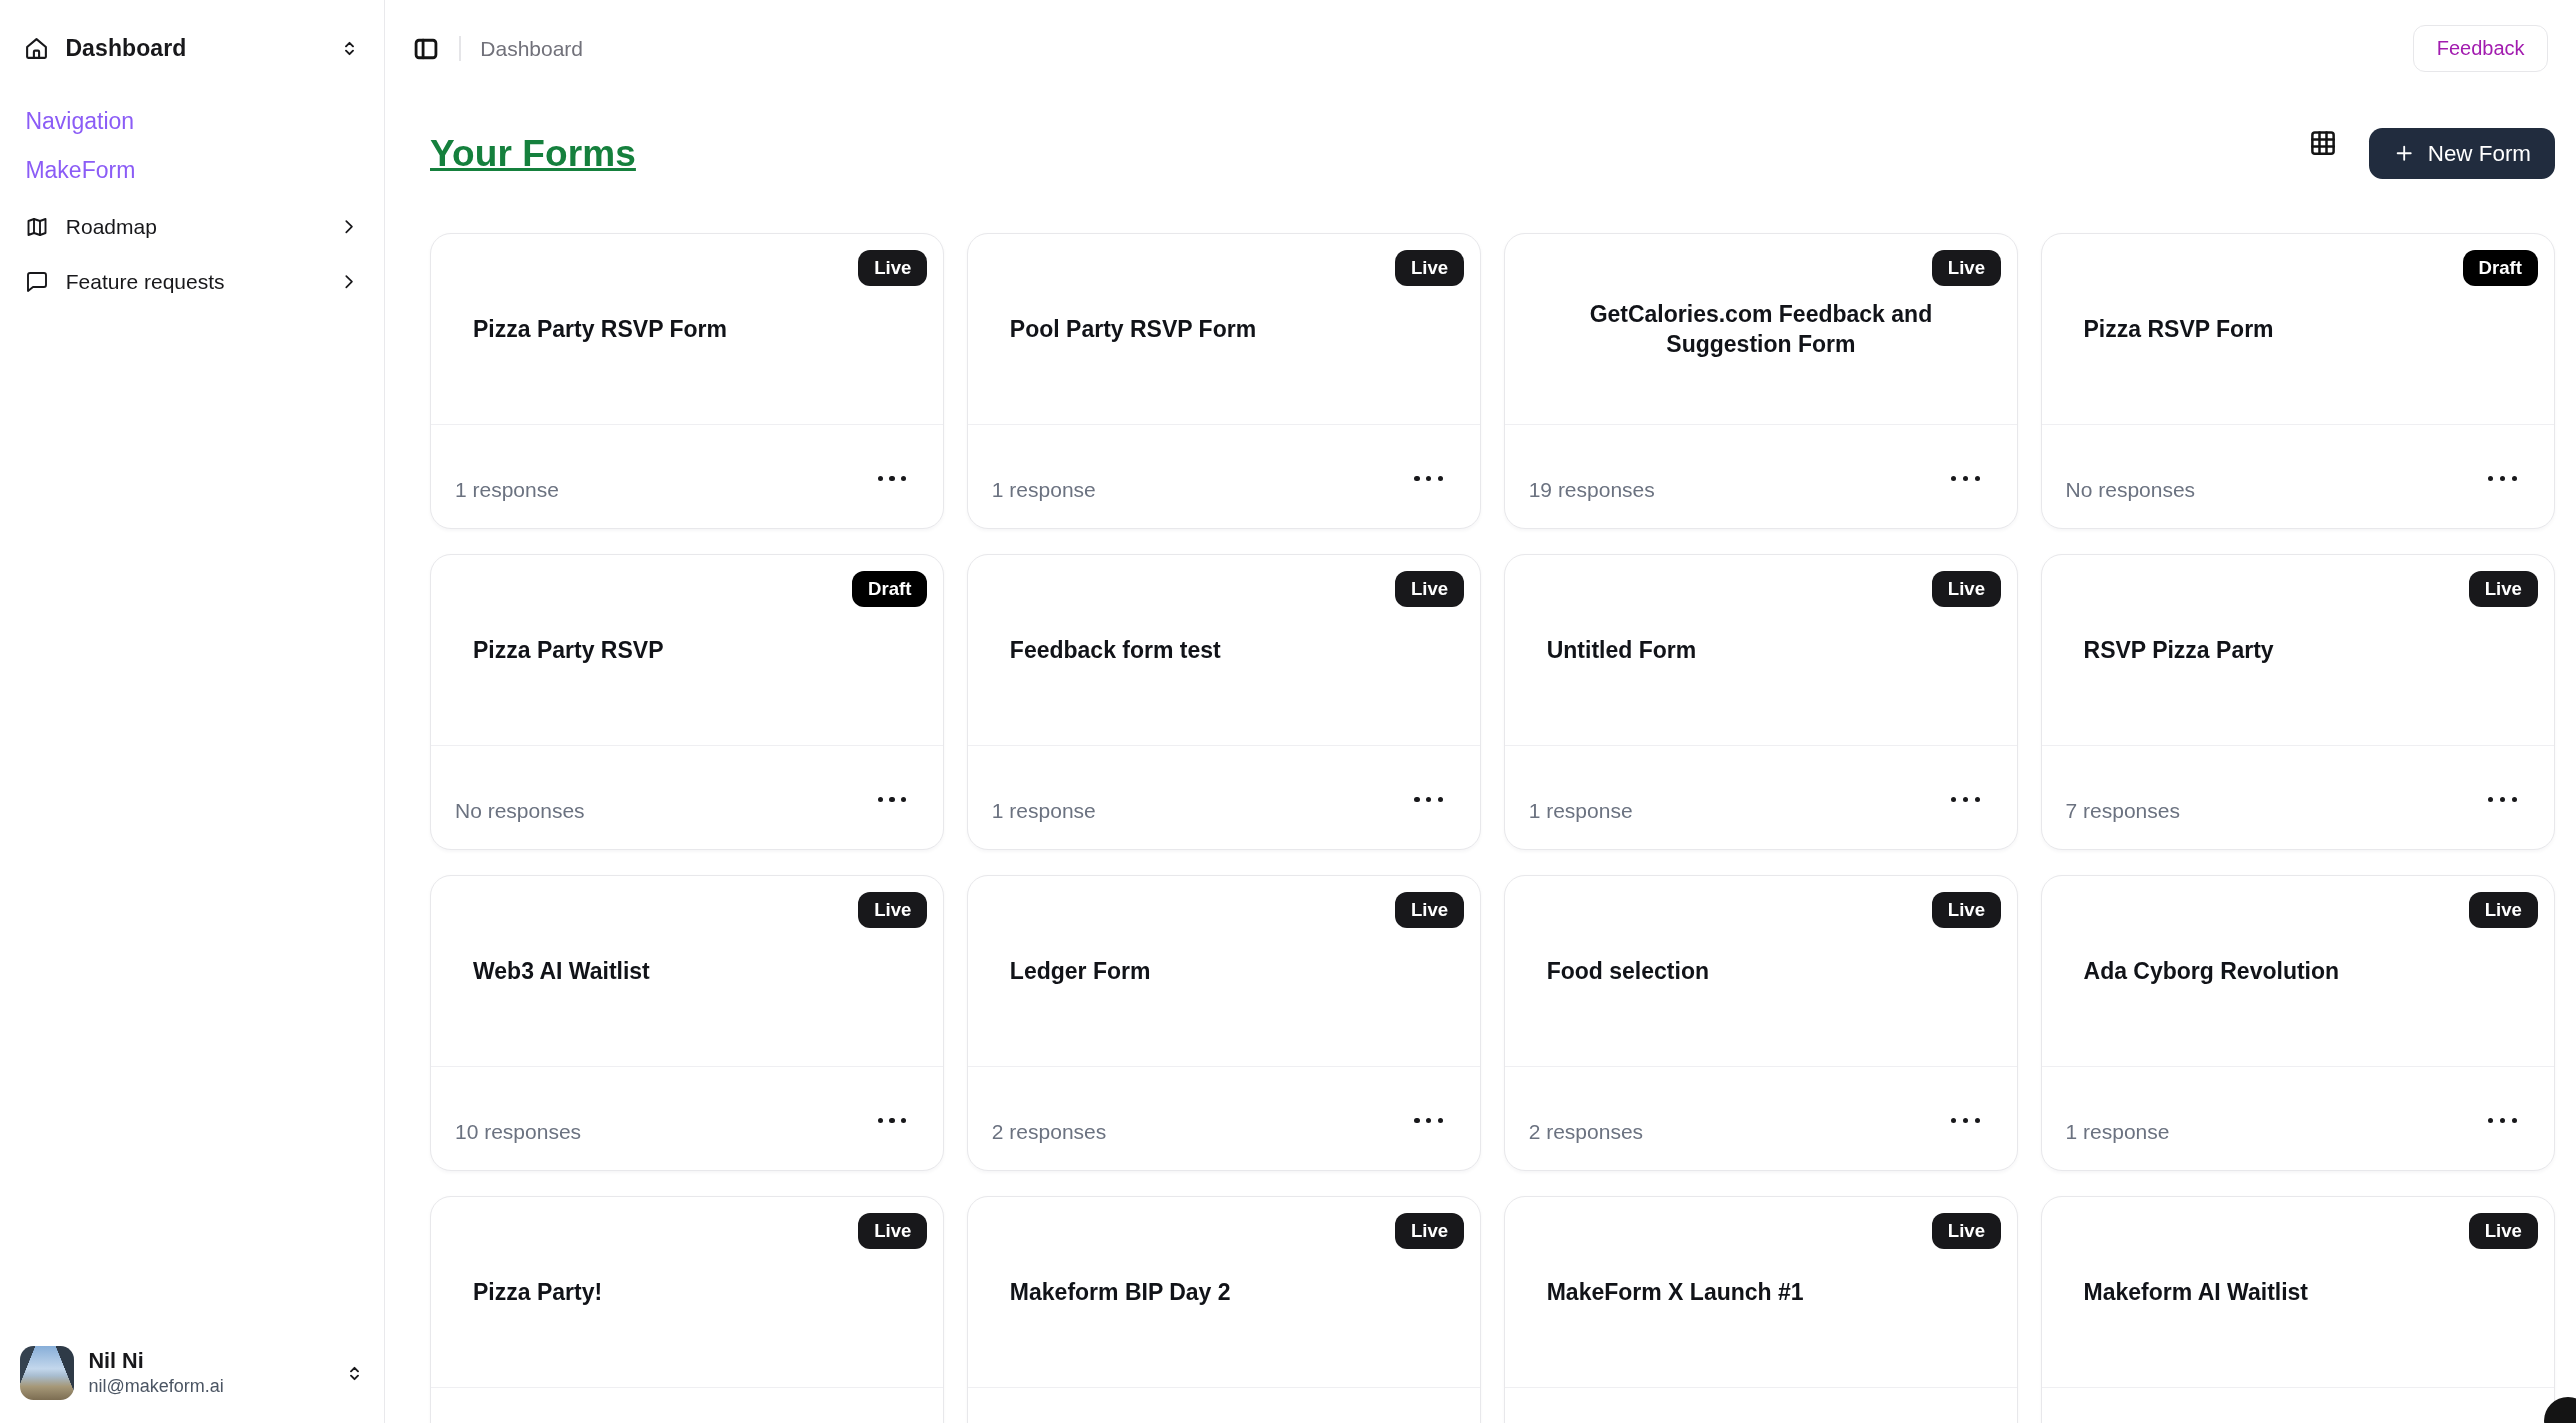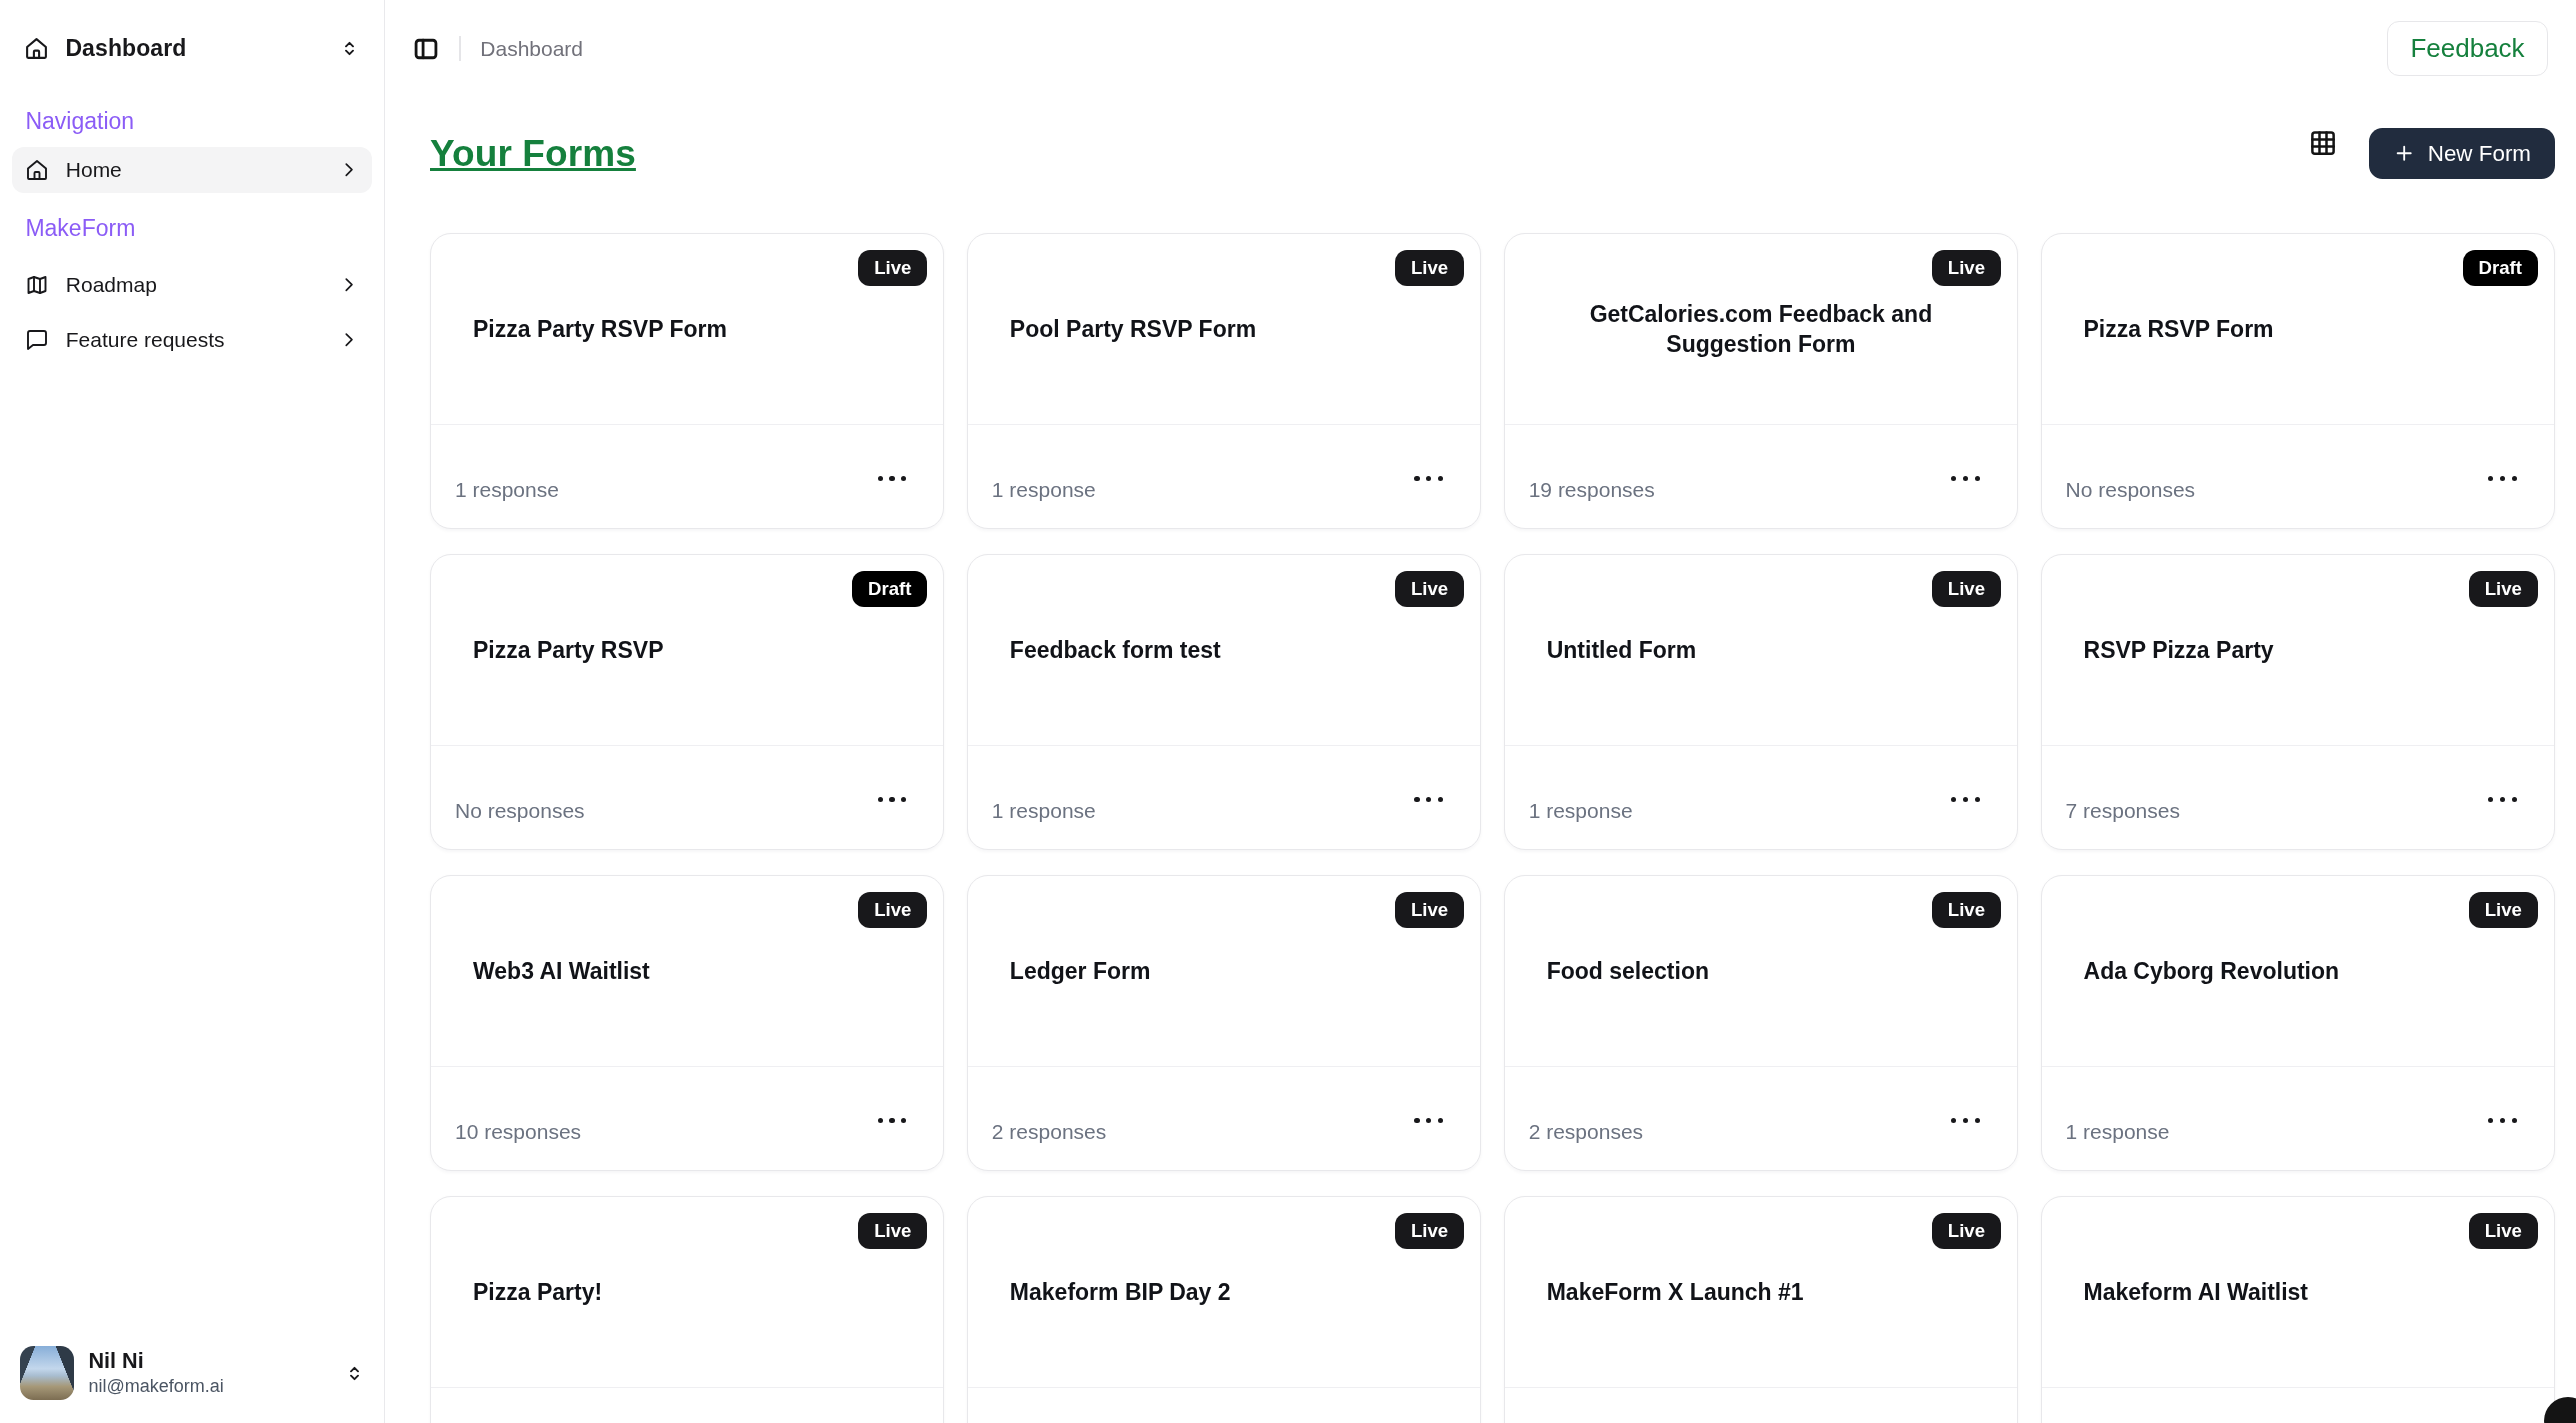--- a/index.html
+++ b/index.html
@@ -50,21 +50,21 @@
   .user-email { font-size:18px; color:#4b5563; line-height:1.25; margin-top:1.5px; }
 
   
   .content { flex:1; display:flex; flex-direction:column; min-width:0; }
 
   .topbar { height:97px; flex:none; display:flex; align-items:center; padding:0 28px 0 27px; }
   .tb-divider { width:1.5px; height:25px; background:#e5e5e8; margin:0 19.4px; }
   .breadcrumb { font-size:21px; color:#71717a; }
   .feedback-btn {
     margin-left:auto; background:#fff; border:1.5px solid #e7e7ea; border-radius:12px;
-    padding:11.2px 22.4px; font-size:26px; color:#15803d; font-weight:400; cursor:pointer;
+    padding:11.2px 22.4px; font-size:20px; color:#a21caf; font-weight:400; cursor:pointer;
     font-family:inherit;
   }
 
   .main { flex:1; padding:0 21px 0 45px; }
   .heading-row { margin-top:31px; height:51px; display:flex; align-items:center; }
   .page-title { font-size:37px; font-weight:700; color:#15803d; letter-spacing:0.1px;text-decoration:underline; }
   .head-controls { margin-left:auto; display:flex; align-items:flex-start; gap:31px; }
   .grid-toggle { background:none; border:none; cursor:pointer; padding:0; color:#18181b; }
   .new-form-btn {
     display:flex; align-items:center; gap:12px; height:51px; padding:0 24px;
@@ -126,34 +126,20 @@
     <span class="ml-auto">
       <svg width="21" height="21" viewBox="0 0 24 24" fill="none" stroke="#18181b" stroke-width="2.2" stroke-linecap="round" stroke-linejoin="round">
         <polyline points="8 9.5 12 5.5 16 9.5"></polyline>
           <polyline points="8 14.5 12 18.5 16 14.5"></polyline>
       </svg>
     </span>
   </div>
 
   <div class="section-label">Navigation</div>
 
-  <div class="nav-item active first">
-    <span>
-      <svg width="24" height="24" viewBox="0 0 24 24" fill="none" stroke="#18181b" stroke-width="1.9" stroke-linecap="round" stroke-linejoin="round">
-        <path d="M3 10.5 12 3l9 7.5V20a1 1 0 0 1-1 1H4a1 1 0 0 1-1-1z"></path>
-          <path d="M9.5 21v-6a1 1 0 0 1 1-1h3a1 1 0 0 1 1 1v6"></path>
-      </svg>
-    </span>
-    <span>Home</span>
-    <span class="ml-auto">
-      <svg width="19.4" height="19.4" viewBox="0 0 24 24" fill="none" stroke="#18181b" stroke-width="2.1" stroke-linecap="round" stroke-linejoin="round">
-          <polyline points="9 5 16 12 9 19"></polyline>
-        </svg>
-    </span>
-  </div>
 
   <div class="section-label second">MakeForm</div>
 
   <div class="nav-item mt26">
     <span>
       <svg width="24" height="24" viewBox="0 0 24 24" fill="none" stroke="#18181b" stroke-width="1.9" stroke-linecap="round" stroke-linejoin="round">
         <path d="M9 4 3.5 6v14L9 18l6 2 5.5-2V4L15 6 9 4z"></path>
           <path d="M9 4v14"></path>
           <path d="M15 6v14"></path>
       </svg>

